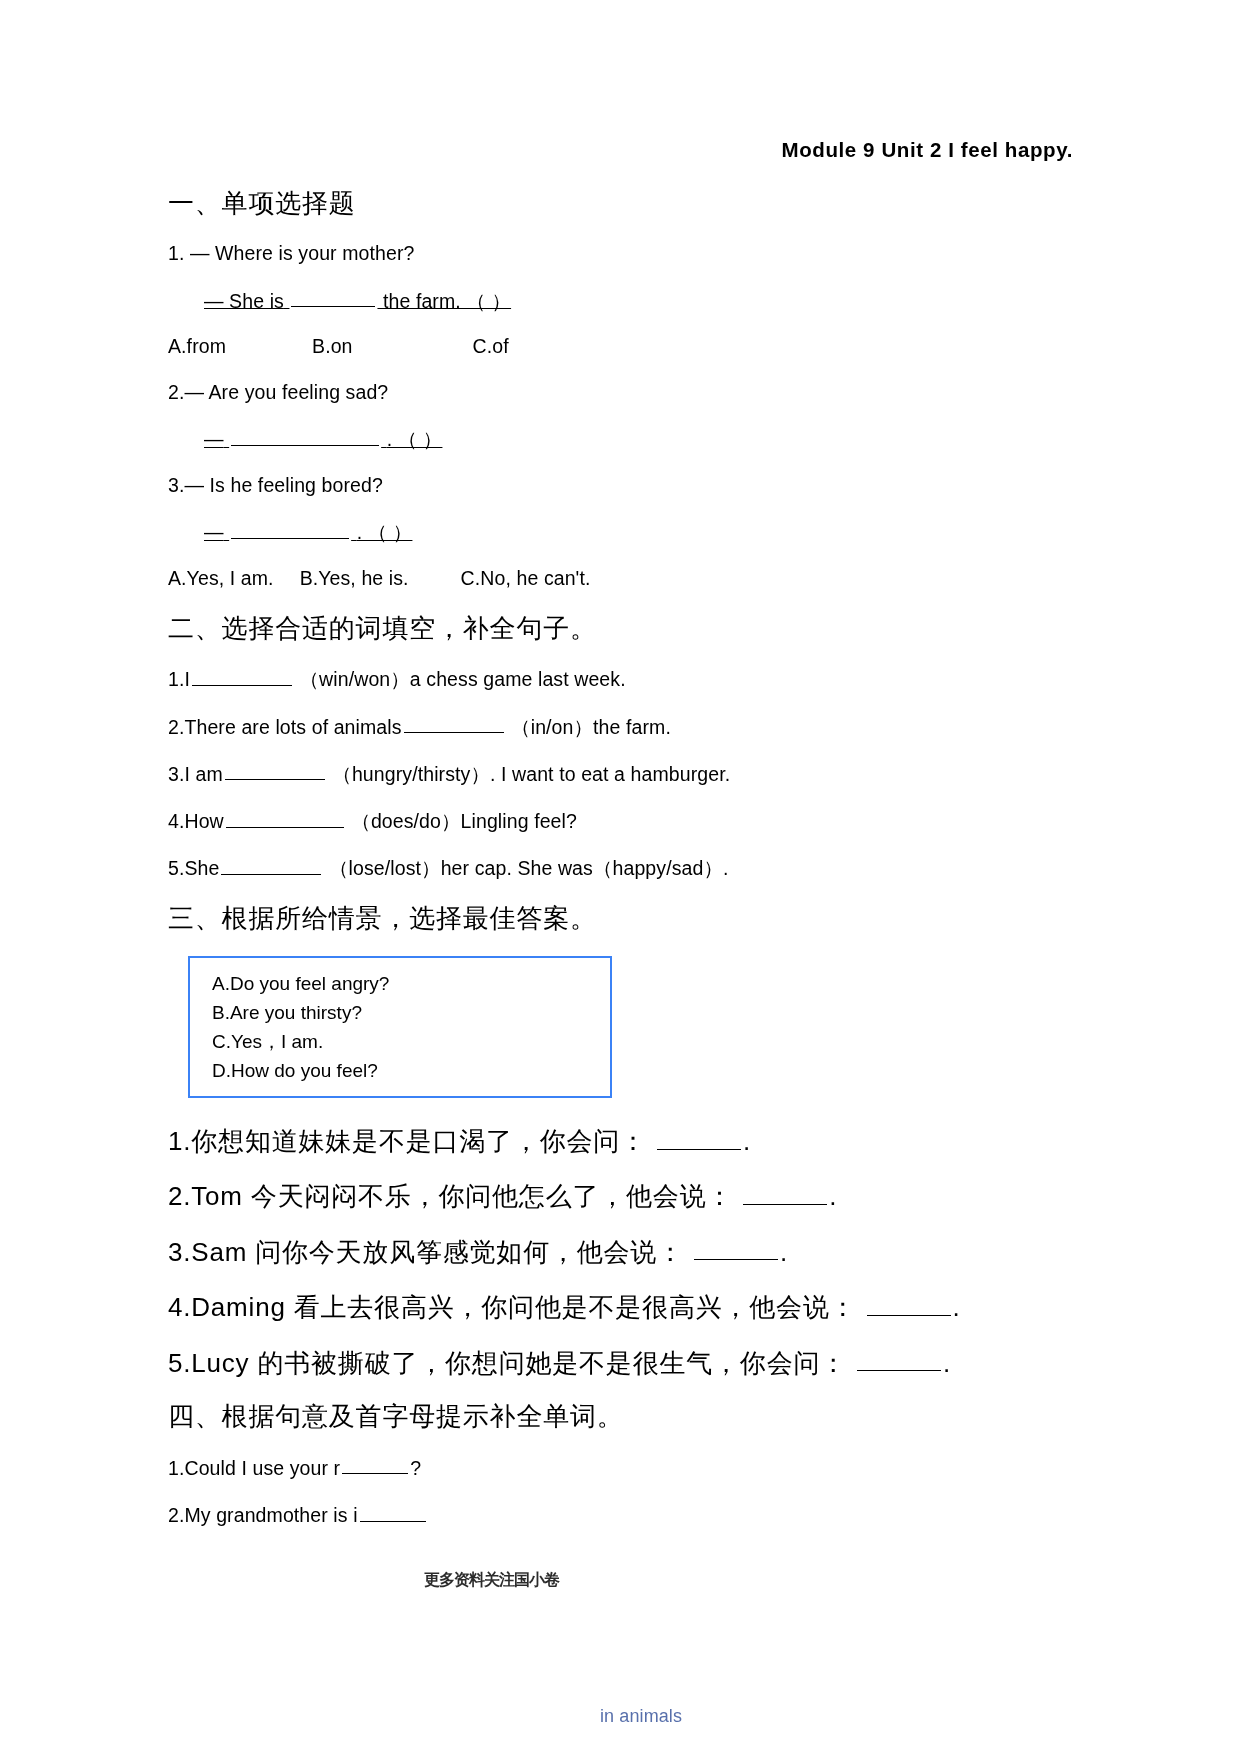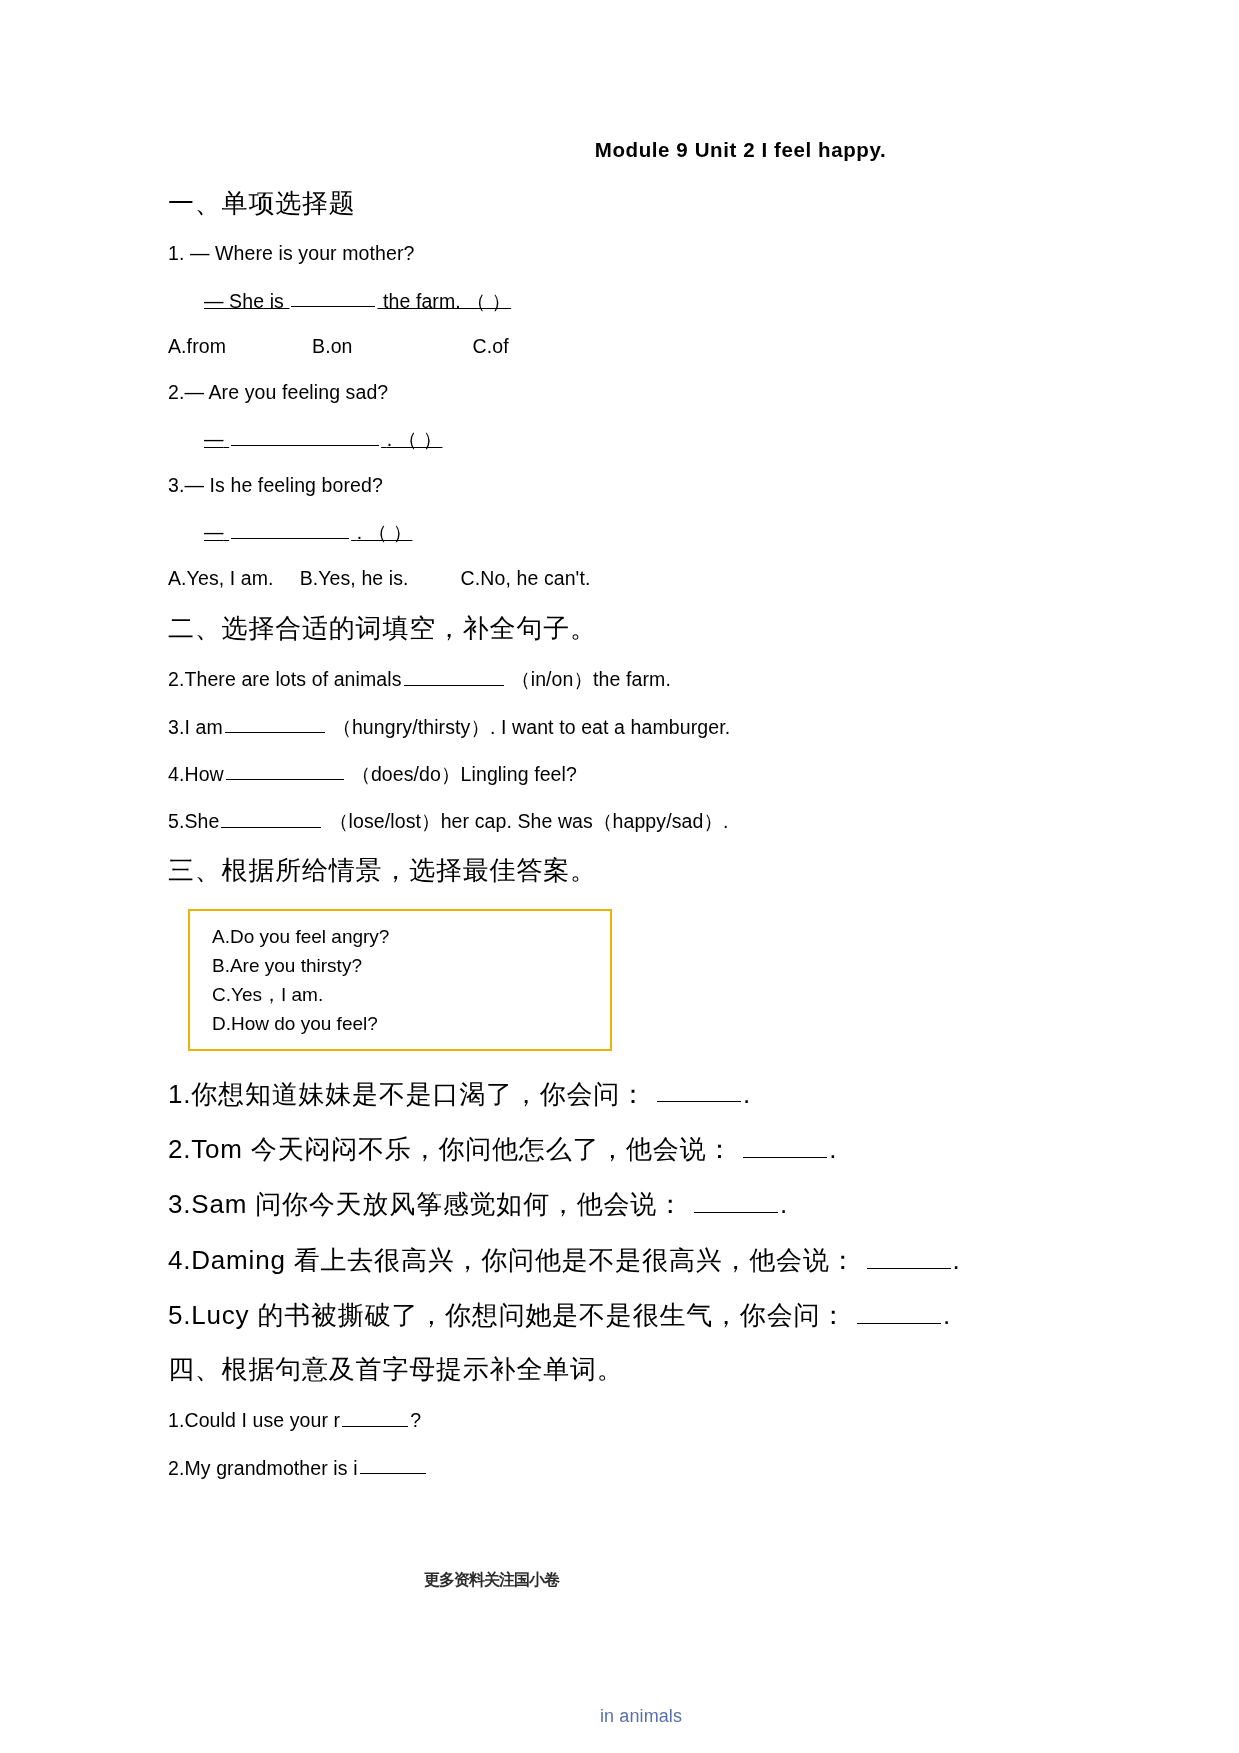--- a/index.html
+++ b/index.html
@@ -22,21 +22,21 @@
     height: 1753px;
     background: #fff;
   }
   .content {
     position: absolute;
     left: 168px;
     top: 138px;
     width: 905px;
   }
   .doc-title {
-    text-align: center;
+    text-align: right;
     margin-left: 240px;
     font-size: 20.5px;
     font-weight: bold;
     letter-spacing: 0.6px;
     margin-bottom: 26px;
     white-space: nowrap;
   }
   .line {
     font-size: 19.5px;
     line-height: 1.22;
@@ -62,21 +62,21 @@
   .b-sm { width: 66px; }
   .b-md { width: 84px; }
   .b-lg { width: 100px; }
   .b-xl { width: 118px; }
   .b-xxl { width: 148px; }
   .gap-s { display:inline-block; width: 52px; }
   .gap-m { display:inline-block; width: 86px; }
   .gap-l { display:inline-block; width: 120px; }
   .gap-xs { display:inline-block; width: 26px; }
   .optbox {
-    border: 2px solid #eab308;
+    border: 2px solid #3b82f6;
     width: 424px;
     margin: 4px 0 26px 20px;
     padding: 12px 0 10px 22px;
     box-sizing: border-box;
   }
   .optbox .opt {
     font-size: 19px;
     line-height: 1.52;
     white-space: nowrap;
   }
@@ -135,20 +135,24 @@
       <span class="blank b-xl"></span>
       <span>.  （  ）</span>
     </div>
     <div class="line">
       <span>A.Yes, I am.</span><span class="gap-xs"></span><span>B.Yes, he is.</span><span class="gap-s"></span><span>C.No, he can't.</span>
     </div>
 
     <div class="line cn">二、选择合适的词填空，补全句子。</div>
 
     <div class="line">
+      <span>1.I</span><span class="blank b-lg"></span>
+      <span>（win/won）a chess game last week.</span>
+    </div>
+    <div class="line">
       <span>2.There are lots of animals</span><span class="blank b-lg"></span>
       <span>（in/on）the farm.</span>
     </div>
     <div class="line">
       <span>3.I am</span><span class="blank b-lg"></span>
       <span>（hungry/thirsty）. I want to eat a hamburger.</span>
     </div>
     <div class="line">
       <span>4.How</span><span class="blank b-xl"></span>
       <span>（does/do）Lingling feel?</span>

